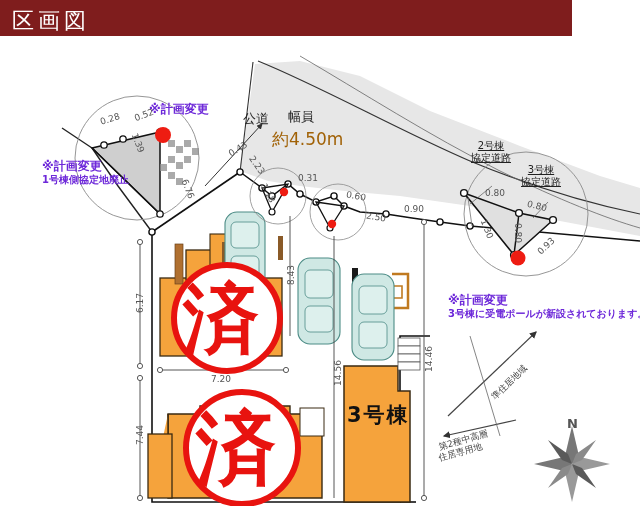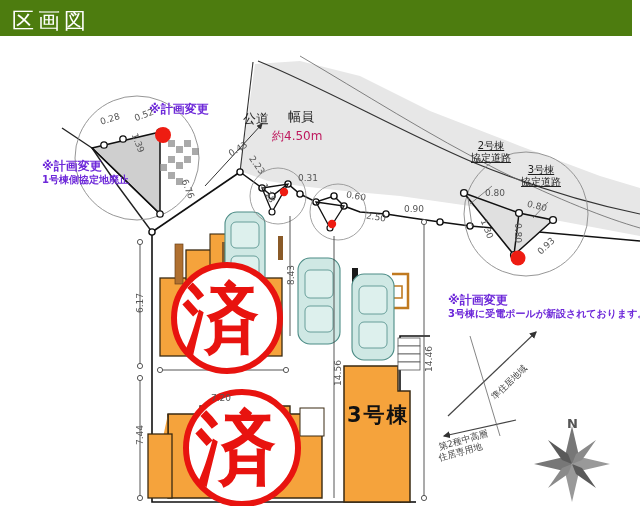--- a/index.html
+++ b/index.html
@@ -7,22 +7,22 @@
     margin: 0; padding: 0;
     width: 640px; height: 506px;
     background: #ffffff;
     font-family: "DejaVu Sans", "Liberation Sans", sans-serif;
     overflow: hidden;
   }
   #app { position: relative; width: 640px; height: 506px; background: #fff; }
 
   
   .titlebar {
-    position: absolute; left: 0; top: 0; width: 632px; height: 36px;
-    background: #4d7c0f;
+    position: absolute; left: 0; top: 0; width: 572px; height: 36px;
+    background: #7f1d1d;
   }
   .titlebar .title {
     position: absolute; left: 12px; top: 6px;
     color: #ffffff; font-size: 22px; letter-spacing: 4px;
     font-family: "DejaVu Sans", "Liberation Sans", sans-serif;
   }
 
   
   .canvas { position: absolute; left: 0; top: 36px; width: 640px; height: 470px; background: #fff; }
   .canvas svg { position: absolute; left: 0; top: 0; }
@@ -41,21 +41,21 @@
   .red-note .hd { font-size: 12px; font-weight: bold; display:block; }
   .red-note .bd { font-size: 10px; font-weight: bold; display:block; }
 
   .dim {
     position: absolute; white-space: nowrap; color: #555;
     font-size: 9px; font-family: "DejaVu Sans", "Liberation Sans", sans-serif;
   }
 
   .road-lbl { font-size: 13px; color: #222; }
   .road-w1 { font-size: 13px; color: #222; }
-  .road-w2 { font-size: 12px; color: #be185d; }
+  .road-w2 { font-size: 17px; color: #a16207; }
 
   .bldg-name { font-size: 21px; font-weight: bold; color: #111; letter-spacing: 2px; }
 
   .circ-lbl { font-size: 10px; color: #222; text-align: center; line-height: 1.2; text-decoration: underline; }
 
   .zone-lbl { position:absolute; font-size: 9px; color: #444; white-space: nowrap; }
 
   .compass-n { position: absolute; font-size: 13px; color: #555; font-weight: bold; }
 
   .stamp-char {
@@ -325,21 +325,21 @@
     <div class="dim" style="left:228px; top:108px; transform:rotate(-32deg);">0.43</div>
     <div class="dim" style="left:247px; top:124px; transform:rotate(55deg);">2.23</div>
     <div class="dim" style="left:298px; top:137px;">0.31</div>
     <div class="dim" style="left:366px; top:176px; transform:rotate(9deg);">2.50</div>
     <div class="dim" style="left:404px; top:168px;">0.90</div>
 
     <div class="dim" style="left:178px; top:148px; transform:rotate(68deg);">6.76</div>
 
     <div class="dim" style="left:130px; top:262px; transform:rotate(-90deg);">6.17</div>
     <div class="dim" style="left:130px; top:394px; transform:rotate(-90deg);">7.44</div>
-    <div class="dim" style="left:211px; top:338px;margin-top:19px;">7.20</div>
+    <div class="dim" style="left:211px; top:338px;">7.20</div>
     <div class="dim" style="left:281px; top:234px; transform:rotate(-90deg);">8.43</div>
     <div class="dim" style="left:325px; top:332px; transform:rotate(-90deg);">14.56</div>
     <div class="dim" style="left:416px; top:318px; transform:rotate(-90deg);">14.46</div>
 
     <div class="zone-lbl" style="left:487px; top:340px; transform:rotate(-44deg);">準住居地域</div>
     <div class="zone-lbl" style="left:438px; top:398px; transform:rotate(-16deg);">第2種中高層</div>
     <div class="zone-lbl" style="left:438px; top:410px; transform:rotate(-16deg);">住居専用地</div>
 
     <div class="compass-n" style="left:567px; top:380px;">N</div>
 

